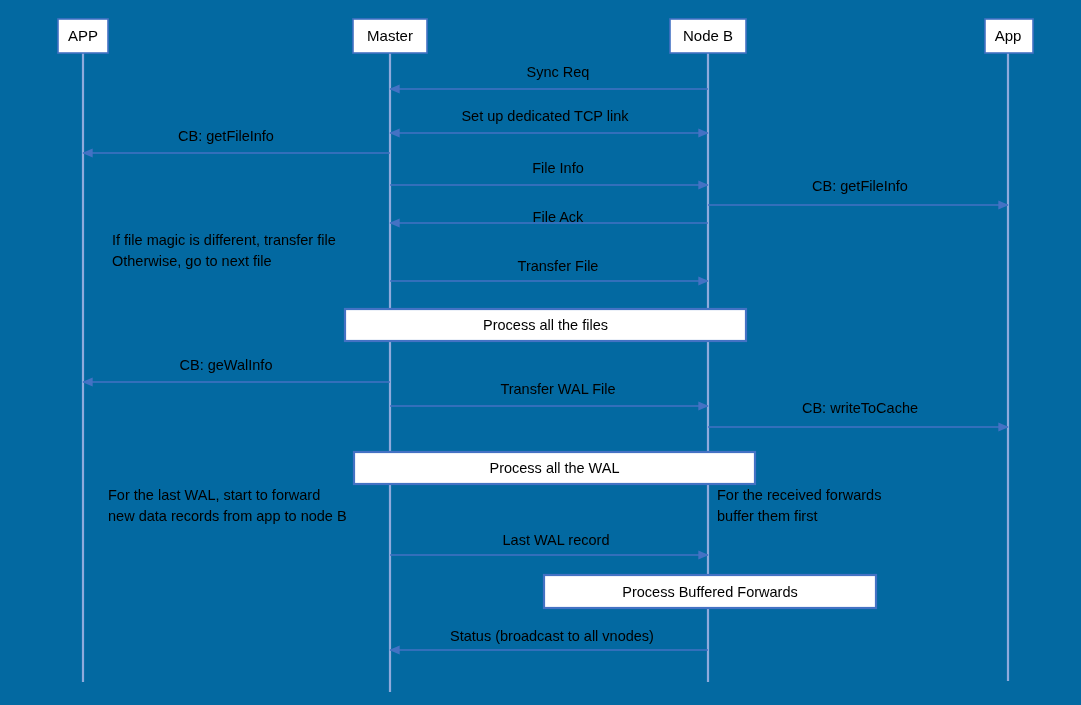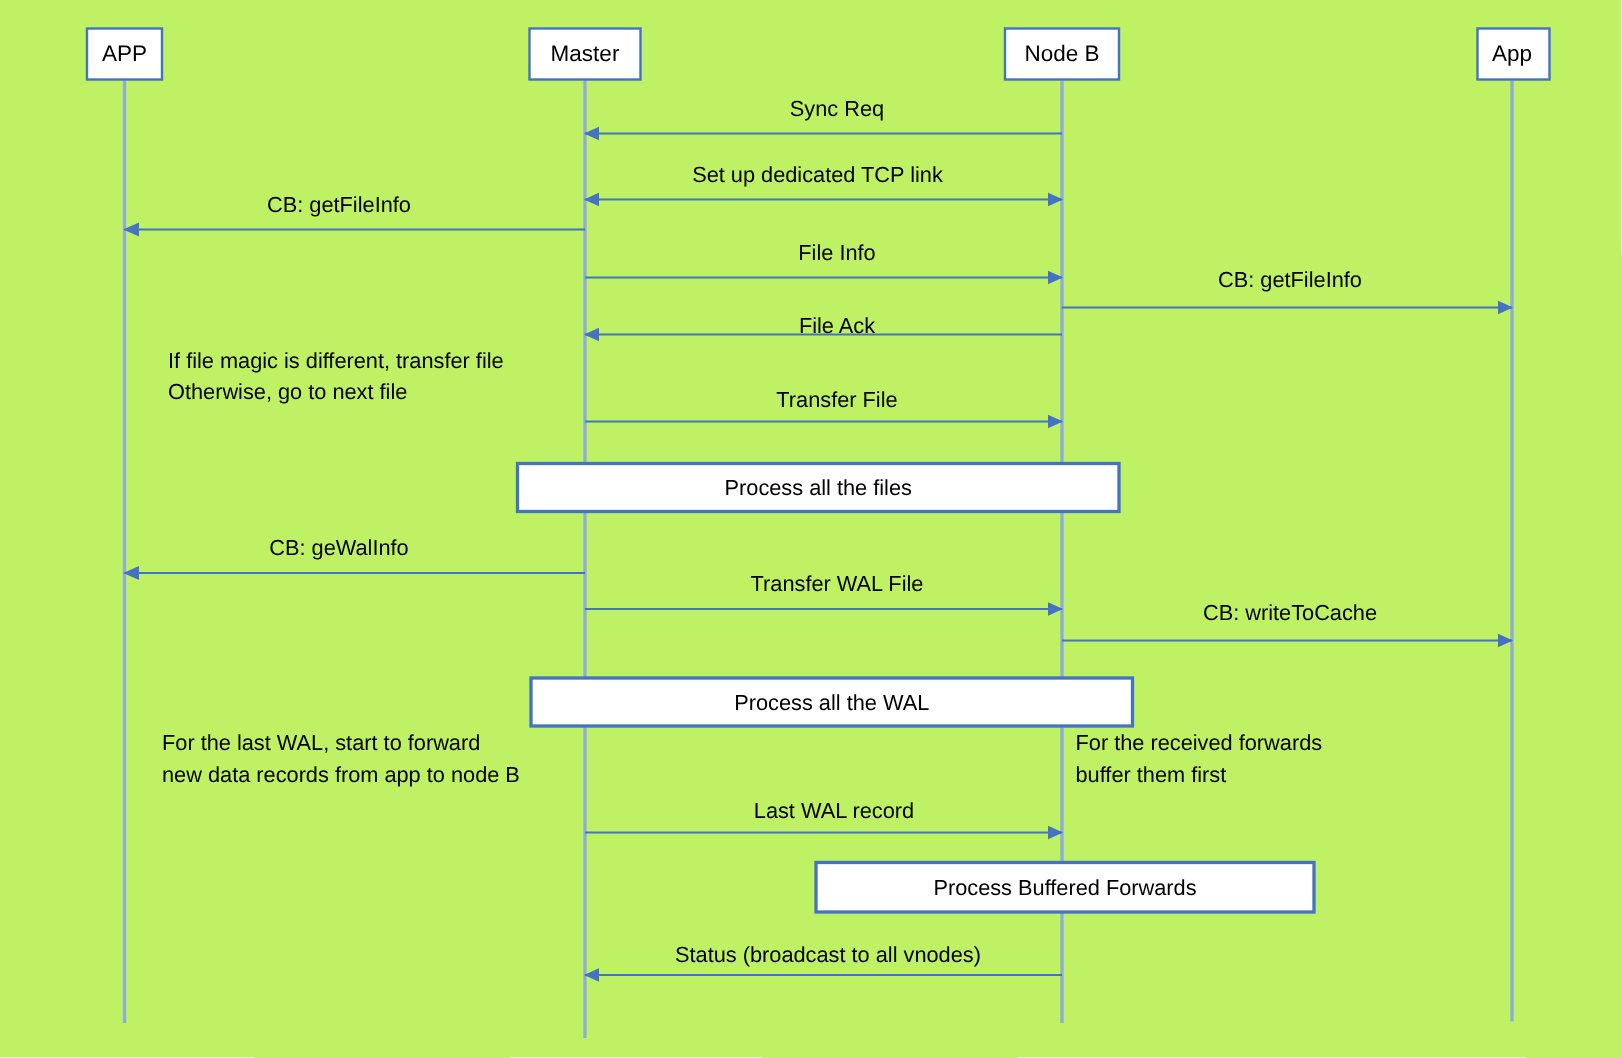--- a/index.html
+++ b/index.html
@@ -8,21 +8,21 @@
     padding: 0;
     background: #ffffff;
   }
   body {
     font-family: "Liberation Sans", sans-serif;
   }
   #canvas {
     position: relative;
     width: 1081px;
     height: 705px;
-    background: #bef264;
+    background: #0369a1;
     overflow: hidden;
   }
   svg.diagram {
     position: absolute;
     left: 0;
     top: 0;
     width: 1081px;
     height: 705px;
   }
   text {

